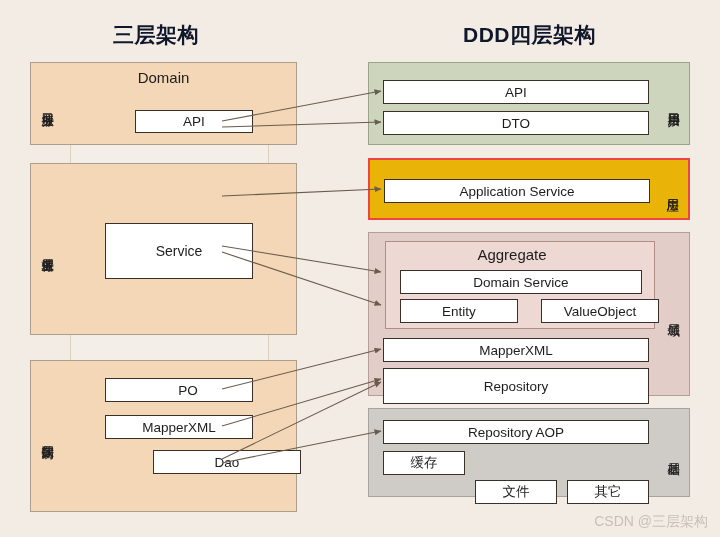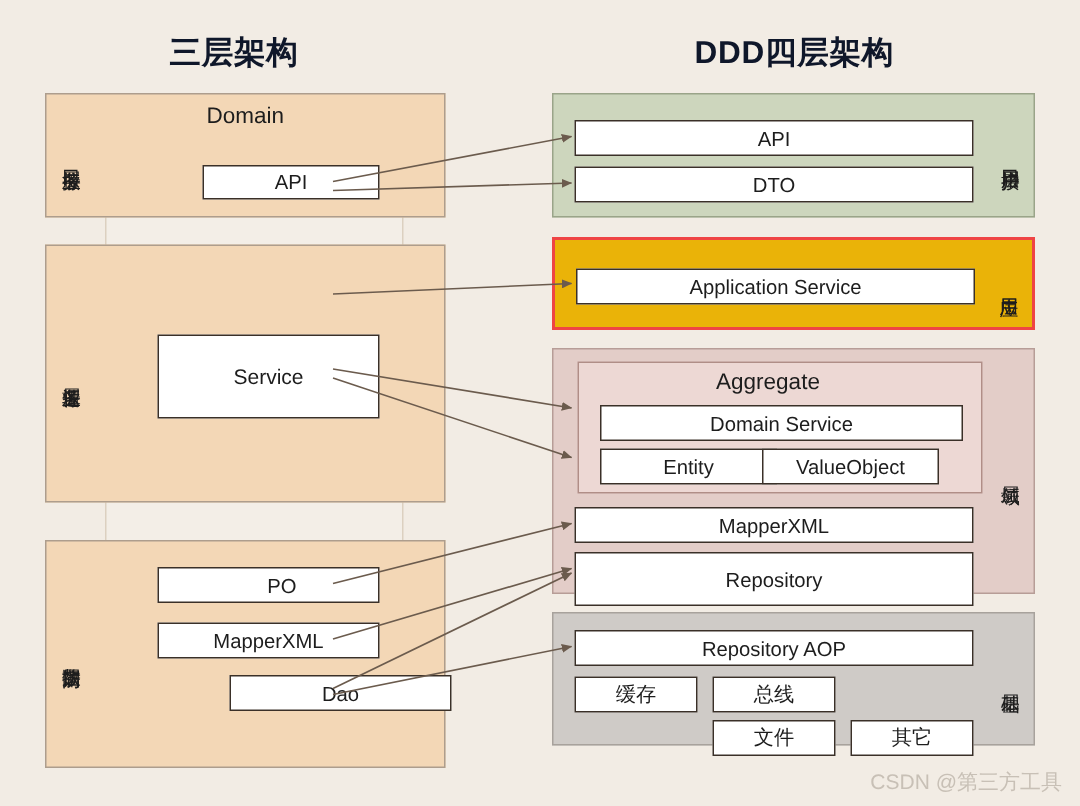--- a/index.html
+++ b/index.html
@@ -183,34 +183,33 @@
     <div class="item" style="left:14px; top:19px; width:266px; height:24px;">Application Service</div>
   </div>
 
   <div class="layer" id="band-dom" style="left:368px; top:232px; width:322px; height:164px;">
     <div class="layer-label">领域层</div>
 
     <div id="aggregate-box">
       <div id="aggregate-title">Aggregate</div>
       <div class="item" style="left:14px; top:28px; width:242px; height:24px;">Domain Service</div>
       <div class="item" style="left:14px; top:57px; width:118px; height:24px;">Entity</div>
-      <div class="item" style="left:122px; top:57px; width:118px; height:24px;">ValueObject</div>
+      <div class="item" style="left:155px; top:57px; width:118px; height:24px;">ValueObject</div>
     </div>
 
     <div class="item" style="left:14px; top:105px; width:266px; height:24px;">MapperXML</div>
     <div class="item" style="left:14px; top:135px; width:266px; height:36px;">Repository</div>
   </div>
 
   <div class="layer" id="band-infra" style="left:368px; top:408px; width:322px; height:89px;padding-left:12px;">
     <div class="layer-label">基础层</div>
 
     <div class="item" style="left:14px; top:11px; width:266px; height:24px;">Repository AOP</div>
 
     <div class="item" style="left:14px; top:42px; width:82px; height:24px;">缓存</div>
-    <div class="item" style="left:106px; top:42px; width:82px; height:24px;">总线</div>
 
     <div class="item" style="left:106px; top:71px; width:82px; height:24px;">文件</div>
     <div class="item" style="left:198px; top:71px; width:82px; height:24px;">其它</div>
   </div>
 
   <svg id="connectors" viewBox="0 0 720 537" width="720" height="537">
     <defs>
       <marker id="arrowhead" markerWidth="7" markerHeight="6" refX="6.5" refY="3" orient="auto" markerUnits="userSpaceOnUse">
         <path d="M0,0 L7,3 L0,6 z" fill="#6b5b4d"></path>
       </marker>
@@ -230,15 +229,15 @@
       <path d="M222,389 L381,349"></path>
 
       <path d="M222,426 L381,379"></path>
 
       <path d="M222,459 L381,382"></path>
 
       <path d="M222,463 L381,431"></path>
     </g>
   </svg>
 
-  <div id="watermark">CSDN @第三方工具</div>
+  <div id="watermark">CSDN @三层架构</div>
 
 </div>
 
 </body></html>

